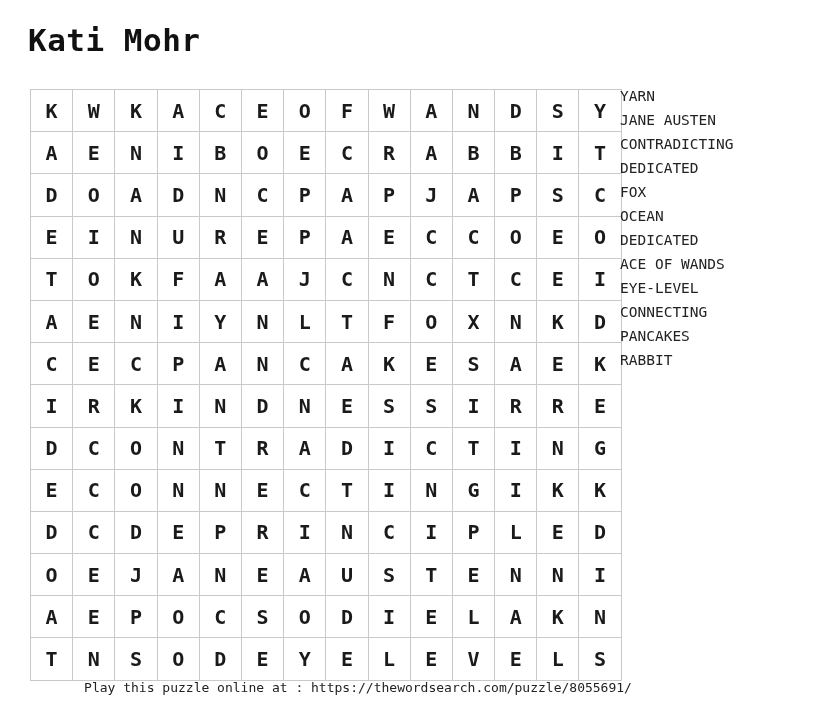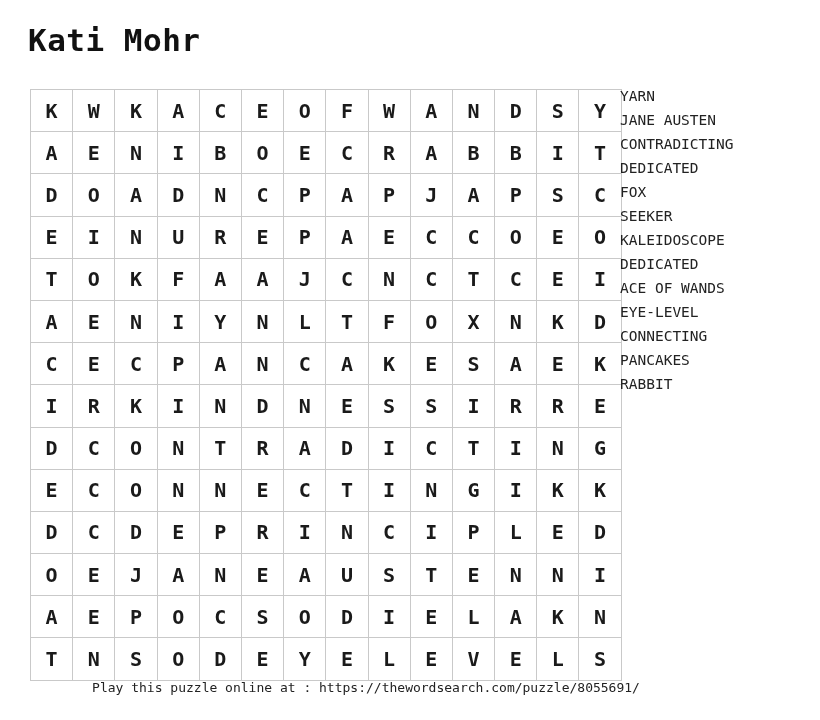--- a/index.html
+++ b/index.html
@@ -61,21 +61,21 @@
   }
   .words .word {
     font-family: "DejaVu Sans Mono", monospace;
     font-size: 14.5px;
     line-height: 24px;
     color: #222222;
     white-space: nowrap;
   }
   .footer {
     position: absolute;
-    left: 8px;
+    left: 0;
     top: 680px;
     width: 716px;
     text-align: center;
     font-family: "DejaVu Sans Mono", monospace;
     font-size: 13px;
     color: #222222;
   }
 </style>
 </head>
 <body>
@@ -314,22 +314,21 @@
         </tbody>
     </table>
   </div>
 
   <div class="words">
       <div class="word">YARN</div>
       <div class="word">JANE AUSTEN</div>
       <div class="word">CONTRADICTING</div>
       <div class="word">DEDICATED</div>
       <div class="word">FOX</div>
-      <div class="word">SEEKER</div>
-      <div class="word">KALEIDOSCOPE</div>
+      <div class="word">OCEAN</div>
       <div class="word">DEDICATED</div>
       <div class="word">ACE OF WANDS</div>
       <div class="word">EYE-LEVEL</div>
       <div class="word">CONNECTING</div>
       <div class="word">PANCAKES</div>
       <div class="word">RABBIT</div>
     </div>
 
   <div class="footer">Play this puzzle online at : https://thewordsearch.com/puzzle/8055691/</div>
 

